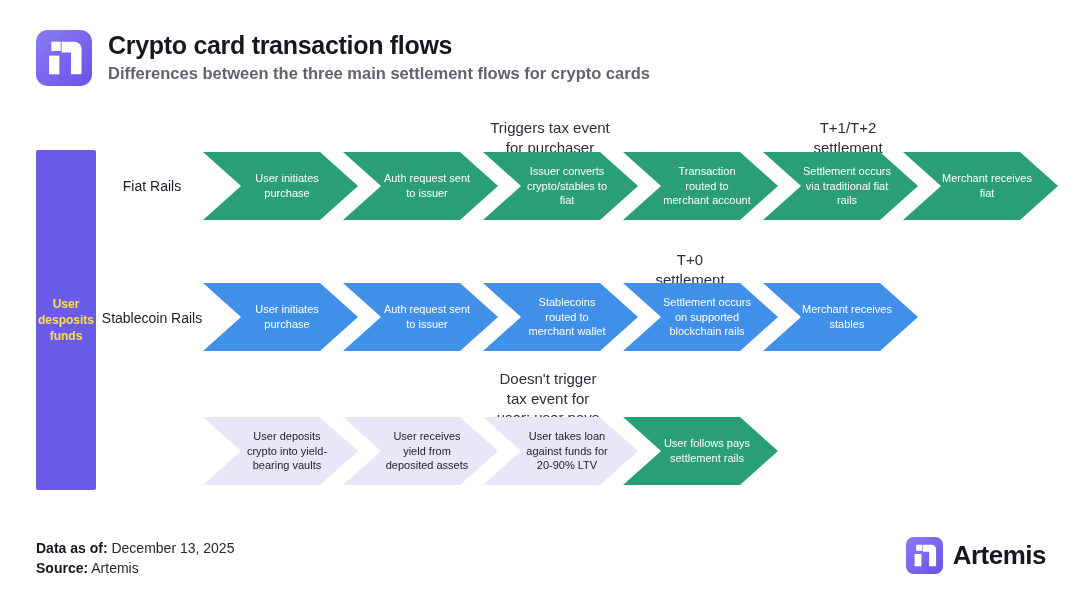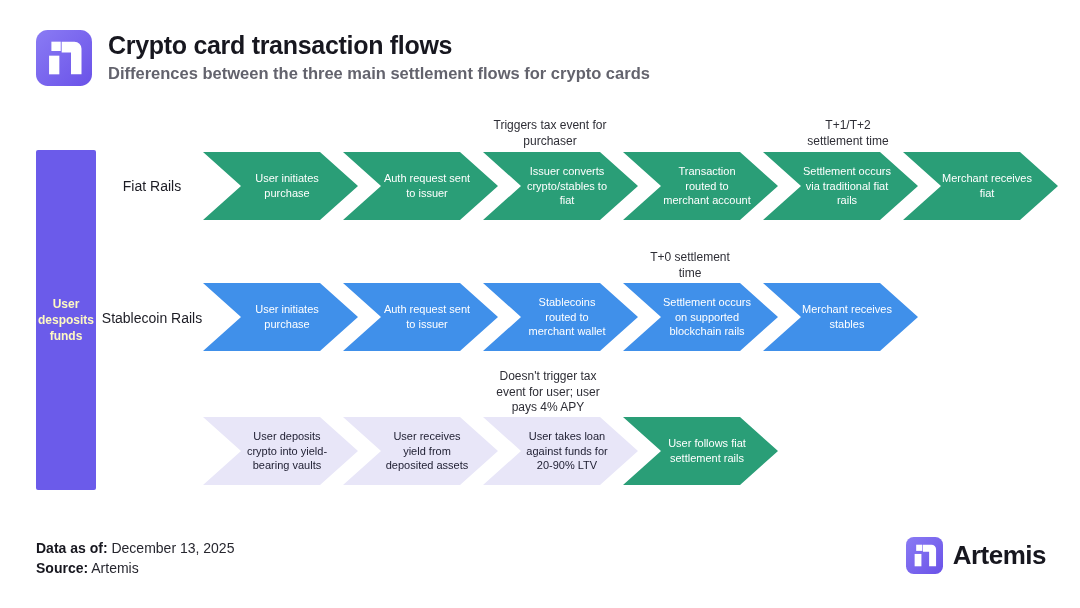--- a/index.html
+++ b/index.html
@@ -40,21 +40,21 @@
   .deposit-bar {
     position: absolute;
     left: 36px; top: 150px;
     width: 60px; height: 340px;
     background: #6b5bea;
     border-radius: 2px;
     display: flex;
     align-items: center;
     justify-content: center;
     text-align: center;
-    color: #fef9c3;
+    color: #fde047;
     font-size: 12px;
     font-weight: 600;
     line-height: 1.35;
   }
 
   
   .row-label {
     position: absolute;
     left: 152px;
     transform: translateX(-50%);
@@ -92,21 +92,21 @@
   .arrow + .arrow { margin-left: -15px; }
   .arrow.green { background: #2a9e77; color: #ffffff; }
   .arrow.blue { background: #4090ea; color: #ffffff; }
   .arrow.lavender { background: #e8e6f8; color: #1d1d30; }
 
   
   .annotation {
     position: absolute;
     transform: translateX(-50%);
     text-align: center;
-    font-size: 12px;
+    font-size: 15px;
     line-height: 1.3;
     color: #2e2e36;
   }
 
   
   .footer-line {
     position: absolute;
     left: 36px;
     font-size: 14px;
     color: #27272f;
@@ -174,21 +174,21 @@
     <div class="arrow blue">Auth request sent to issuer</div>
     <div class="arrow blue">Stablecoins routed to merchant wallet</div>
     <div class="arrow blue">Settlement occurs on supported blockchain rails</div>
     <div class="arrow blue">Merchant receives stables</div>
   </div>
 
   <div class="flow-row" style="top:417px">
     <div class="arrow lavender">User deposits crypto into yield-bearing vaults</div>
     <div class="arrow lavender">User receives yield from deposited assets</div>
     <div class="arrow lavender">User takes loan against funds for 20-90% LTV</div>
-    <div class="arrow green">User follows fiat settlement rails</div>
+    <div class="arrow green">User follows pays settlement rails</div>
   </div>
 
   <div class="footer-line" style="top:540px">
     <span class="lbl">Data as of:</span>
     <span>December 13, 2025</span>
   </div>
   <div class="footer-line" style="top:560px">
     <span class="lbl">Source:</span>
     <span>Artemis</span>
   </div>

